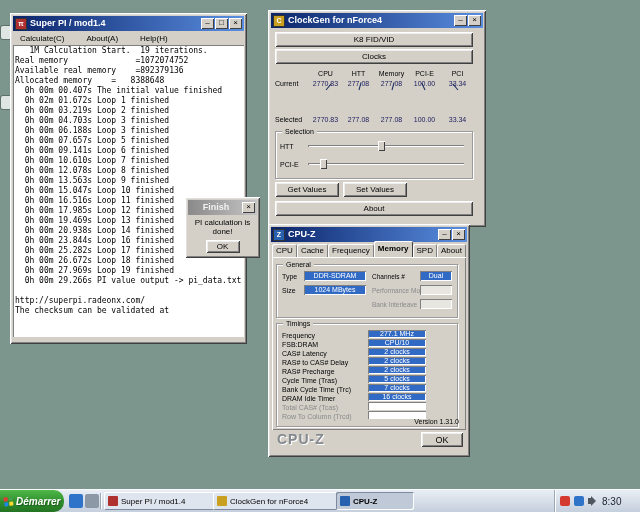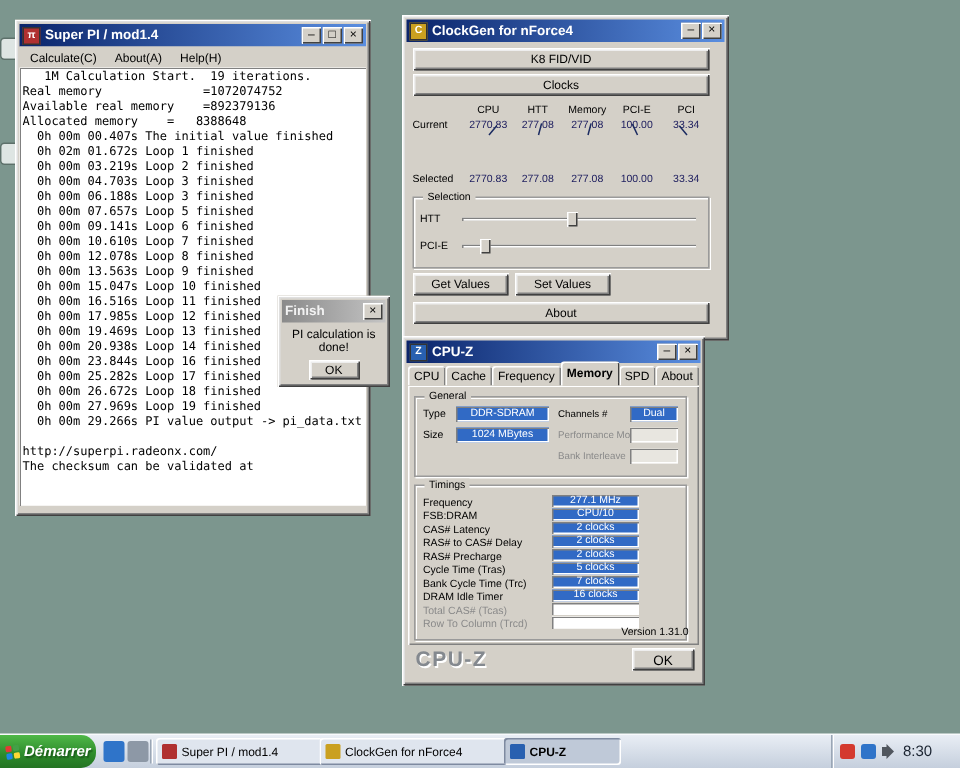--- a/index.html
+++ b/index.html
@@ -31,21 +31,21 @@
        box-shadow:inset 1px 1px 0 #fff,inset -1px -1px 0 #404040,
                   inset 2px 2px 0 #eee,inset -2px -2px 0 #808080;}
   .grp{position:absolute;border:1px solid #9a9a9a;
        box-shadow:1px 1px 0 #fff,inset 1px 1px 0 #fff;}
   .grp>.grp-label{position:absolute;top:-5px;left:6px;background:#d4d0c8;
        padding:0 3px;font-size:7px;line-height:9px;color:#000;}
 
   
   .superpi{left:10px;top:13px;width:231px;height:325px;z-index:1;}
   .menubar{height:14px;display:flex;align-items:center;background:#d4d0c8;
-           font-size:8px;gap:2px;padding:0 2px;}
+           font-size:8px;gap:12px;padding:0 2px;}
   .menuitem{padding:1px 5px;}
   .spi-client{background:#fff;height:290px;overflow:hidden;
               box-shadow:inset 1px 1px 0 #808080,inset -1px -1px 0 #fff;
               padding:1px 2px;}
   .ln{font-family:"DejaVu Sans Mono",monospace;font-size:8px;line-height:10px;
       height:10px;white-space:pre;color:#000;}
 
   
   .finish{left:185px;top:197px;width:69px;height:55px;z-index:2;}
   .finish-body{padding:3px 4px 0 4px;text-align:center;}
@@ -178,21 +178,21 @@
       <div class="ln">  0h 00m 27.969s Loop 19 finished</div>
       <div class="ln">  0h 00m 29.266s PI value output -&gt; pi_data.txt</div>
       <div class="ln"></div>
       <div class="ln">http://superpi.radeonx.com/</div>
       <div class="ln">The checksum can be validated at</div>
     </div>
   </div>
 
   <div class="win finish">
     <div class="tb inactive">
-      <span class="tb-title" style="color:#f2f2f2;">Finish</span>
+      <span class="tb-title" style="color:#f2f2f2;text-align:center;">Finish</span>
       <span class="tb-btns">
         <span class="tbtn cls"></span>
       </span>
     </div>
     <div class="finish-body">
       <div class="finish-msg">PI calculation is done!</div>
       <div class="btn finish-ok">OK</div>
     </div>
   </div>
 

